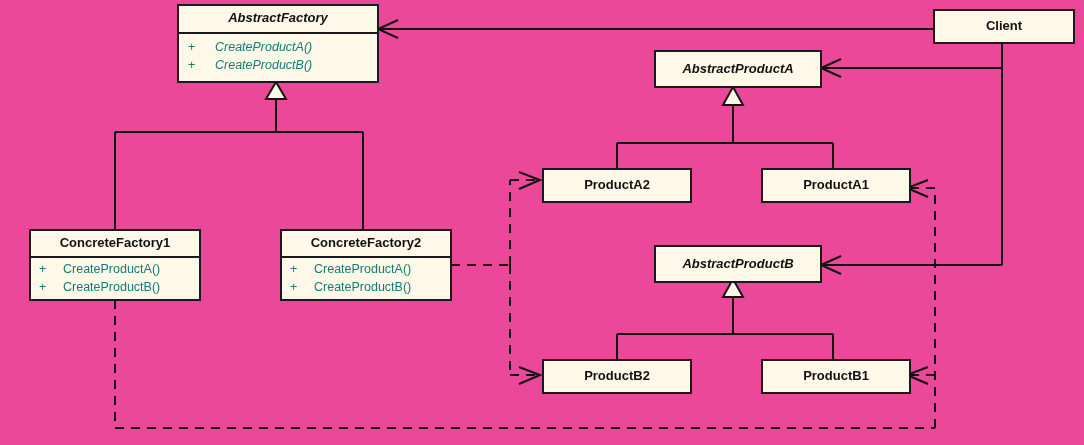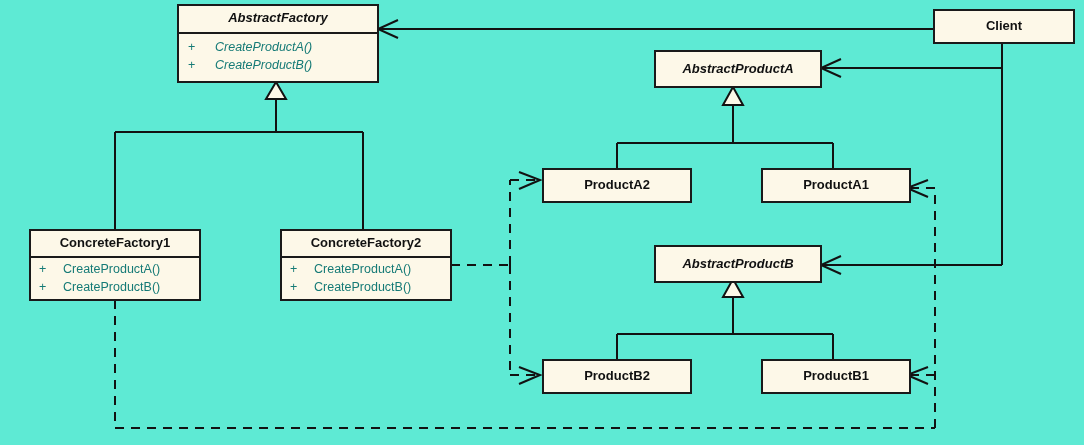--- a/index.html
+++ b/index.html
@@ -4,21 +4,21 @@
 <style>
   html, body {
     margin: 0;
     padding: 0;
     background: #ffffff;
   }
   #diagram-root {
     position: relative;
     width: 1084px;
     height: 445px;
-    background: #5eead4;
+    background: #ec4899;
     font-family: "Liberation Sans", sans-serif;
     overflow: hidden;
   }
   svg.diagram-canvas {
     position: absolute;
     left: 0;
     top: 0;
     width: 1084px;
     height: 445px;
   }

